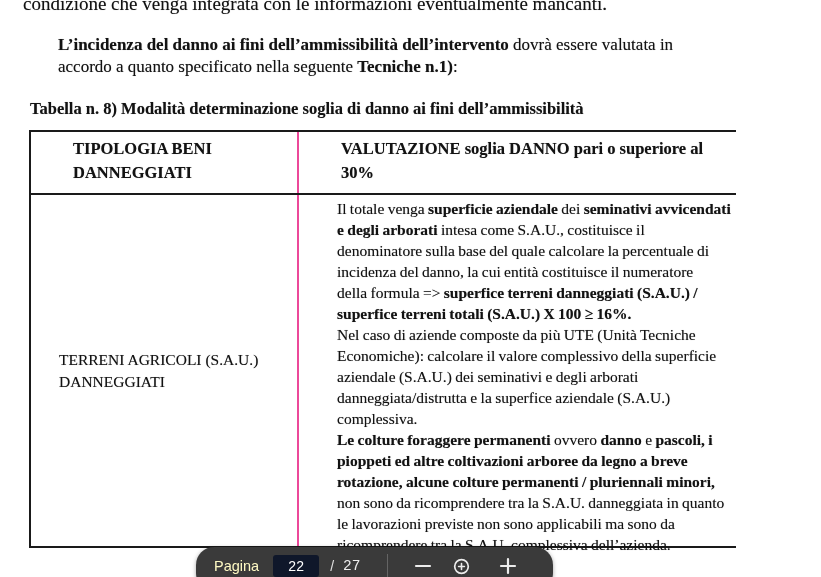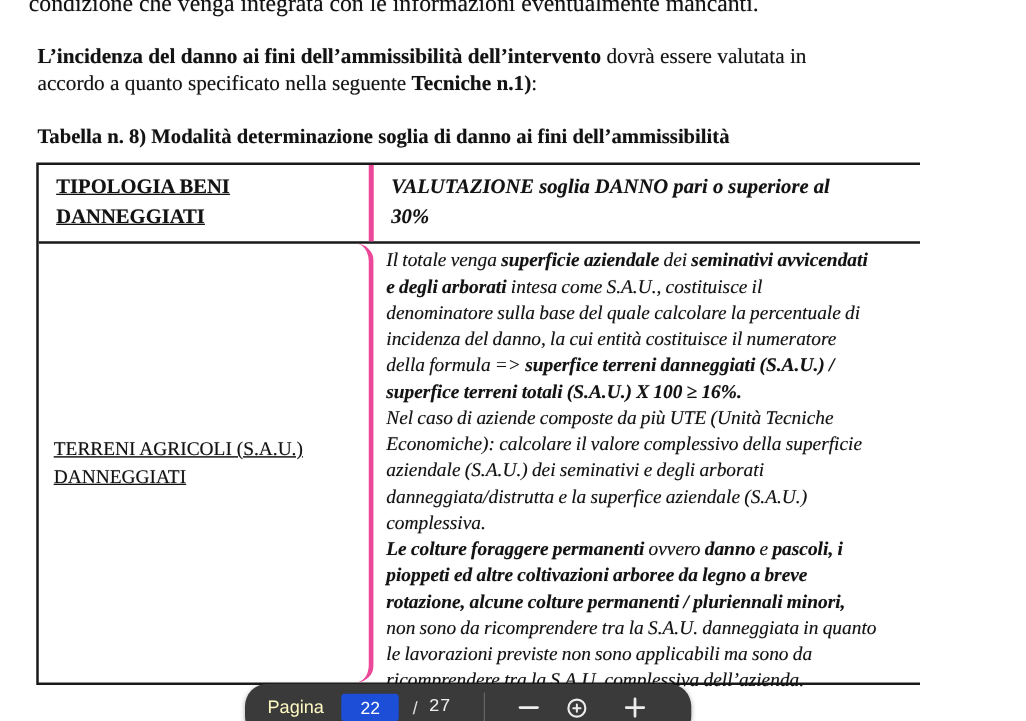--- a/index.html
+++ b/index.html
@@ -11,21 +11,21 @@
     height: 577px;
     background: #ffffff;
     overflow: hidden;
     font-family: "Liberation Serif", "DejaVu Serif", serif;
     color: #121212;
   }
 
   
   .doc-text { text-shadow: 0 0 0.7px rgba(25,25,25,0.45); }
   .bold { font-weight: bold; }
-  .prewrap { white-space: pre-wrap; }
+  .prewrap { white-space: pre-wrap; margin-left: 28px; }
 
   .partial-top-line {
     position: absolute;
     left: 23px;
     top: -7px;
     font-size: 19px;
     line-height: 21px;
     white-space: nowrap;
   }
 
@@ -61,37 +61,35 @@
     height: 63px;
     border-bottom: 2px solid #1a1a1a;
   }
   .t-body-row {
     display: flex;
     height: 351px;
     overflow: visible;
   }
   .cell-c1 {
     width: 268px;
-    border-right: 4px solid #ec4899;
-    text-decoration: underline;
-  }
-  .cell-c2 { flex: 1; font-style: italic; }
+    border-right: 2px solid #ec4899;
+  }
+  .cell-c2 { flex: 1; }
 
   .th-text {
     display: block;
     padding: 5px 4px 0 14px;
     font-size: 16.5px;
     font-weight: bold;
     line-height: 24px;
   }
   .t-body-row .cell-c1 {
     display: flex;
     align-items: center;
-    padding-left: 12px;
-    border-radius: 14px;
+    padding-left: 0;
   }
   .td1-text {
     font-size: 15.5px;
     line-height: 21.5px;
   }
   .t-body-row .cell-c2 {
     padding: 3px 2px 0 10px;
     font-size: 15.5px;
     line-height: 21px;
     word-spacing: -0.5px;
@@ -115,21 +113,21 @@
     display: flex;
     align-items: center;
     height: 38px;
     padding-left: 18px;
   }
   .page-label { font-size: 14.5px; color: #fef9c3; }
   .page-number-input {
     margin-left: 14px;
     width: 46px;
     height: 22px;
-    background: #1d4ed8;
+    background: #0f172a;
     border: none;
     border-radius: 3px;
     color: #ffffff;
     font-size: 14px;
     text-align: center;
     font-family: "Liberation Sans", sans-serif;
   }
   .page-separator { margin-left: 11px; font-size: 14px; color: #e0e0e0; }
   .page-total { margin-left: 9px; font-size: 14.5px; color: #ececec; font-family: Liberation Mono, monospace; }
   .toolbar-divider {

